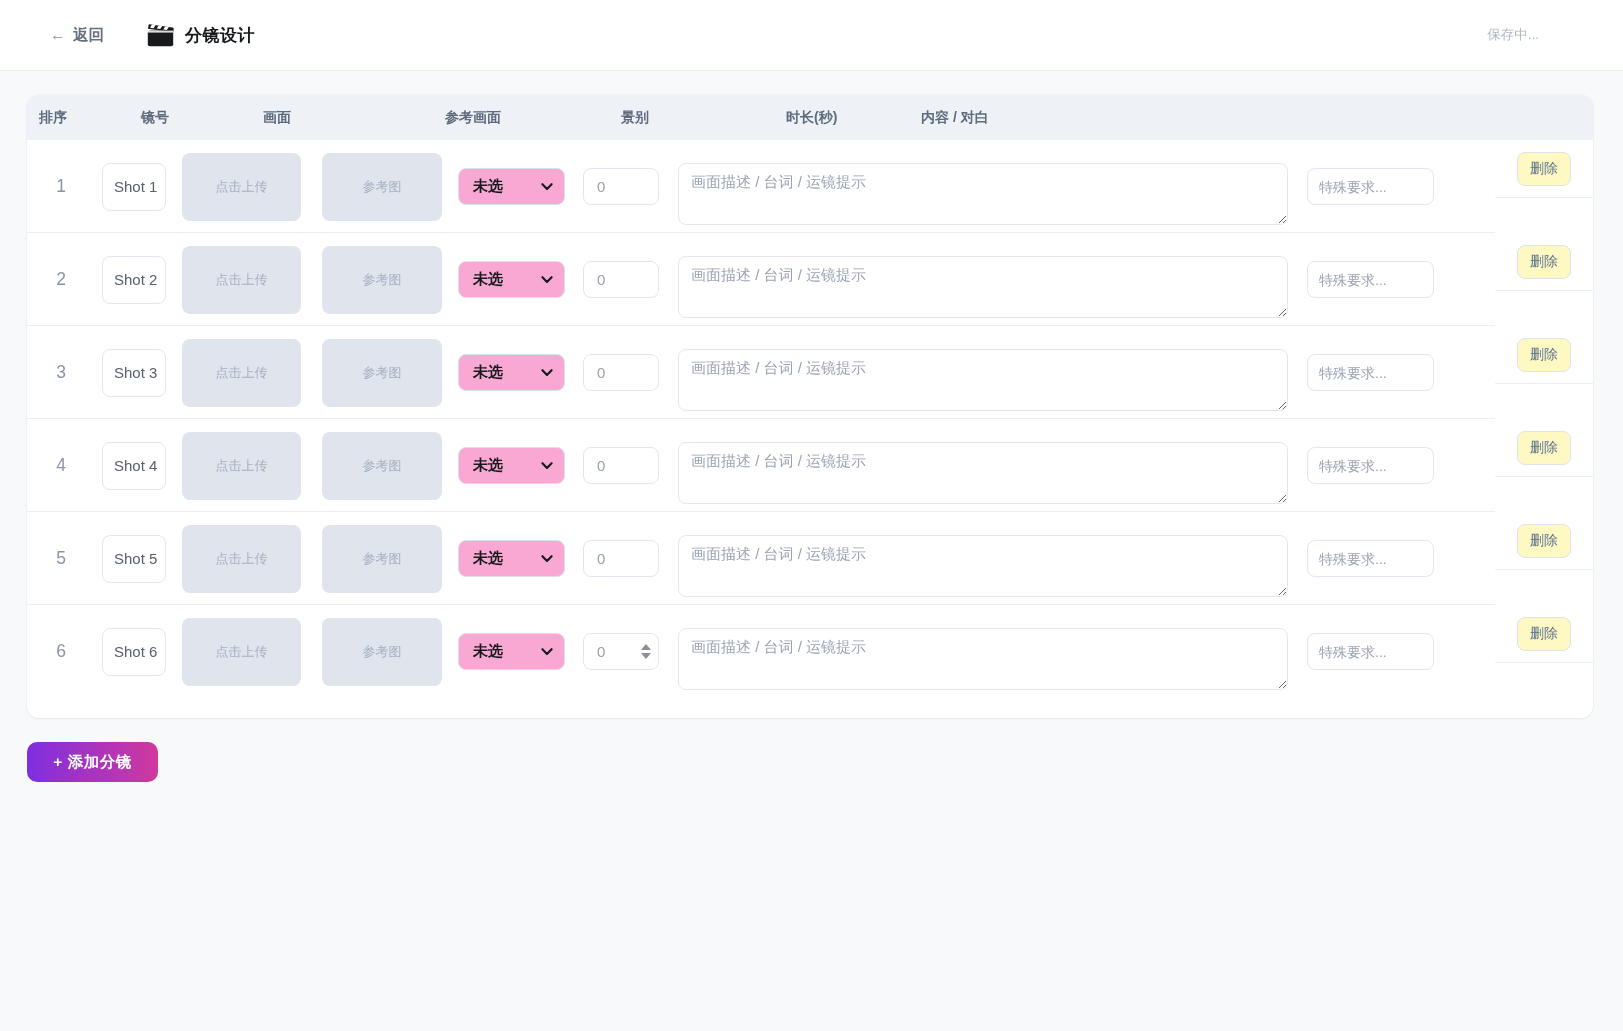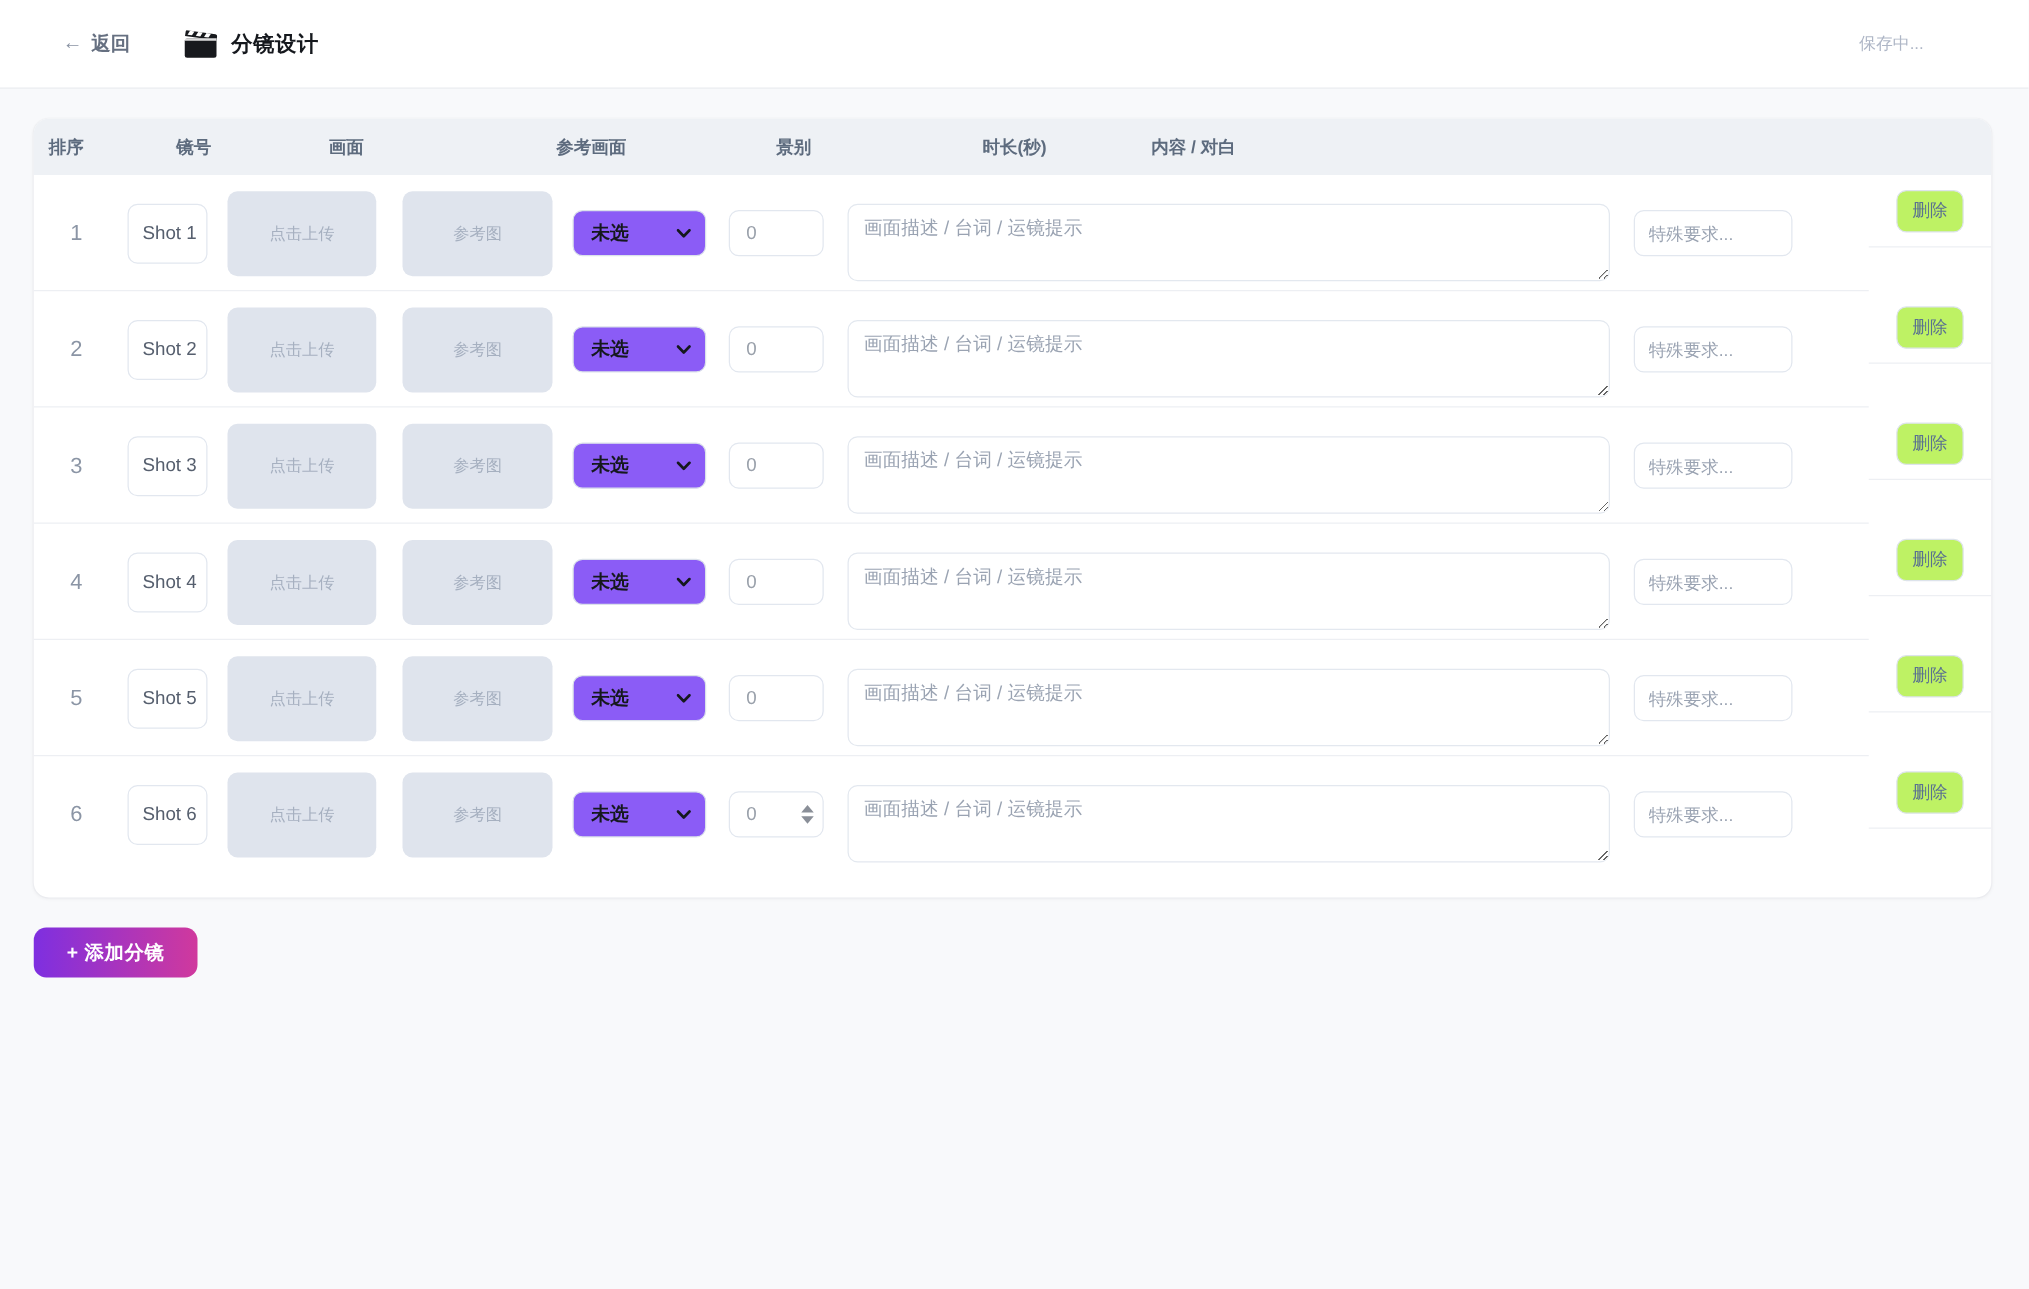--- a/index.html
+++ b/index.html
@@ -52,21 +52,21 @@
     padding:0 4px 0 11px; font-size:15px; color:#565f6e;
   }
   .upload-box {
     width:119px; height:68px; margin-left:5px; background:#dfe4ed; border-radius:8px;
     display:flex; align-items:center; justify-content:center;
     color:#a6b0c0; font-size:13px; cursor:pointer; user-select:none;
   }
   .upload-box.ref { width:120px; margin-left:3px; }
   .select {
     width:107px; height:37px; margin-left:3px; border:1px solid #dbe1ea; border-radius:8px;
-    background:#8b5cf6; display:flex; align-items:center; justify-content:space-between;
+    background:#f9a8d4; display:flex; align-items:center; justify-content:space-between;
     padding:0 11px 0 14px; cursor:pointer;
   }
   .select-value { font-size:15px; color:#15181d; font-weight:600; }
   .num-wrap { position:relative; width:76px; margin-left:3px; }
   .num-input {
     width:76px; height:37px; border:1px solid #e2e7ef; border-radius:8px;
     padding:0 22px 0 13px; font-size:15px; color:#9aa1ab;
   }
   .spinner {
     position:absolute; right:5px; top:50%; transform:translateY(-50%);
@@ -83,21 +83,21 @@
     width:127px; height:37px; margin-left:15px; border:1px solid #e2e7ef; border-radius:8px;
     padding:0 11px; font-size:14px; color:#374151;
   }
   input::placeholder, textarea::placeholder { color:#9aa3b2; opacity:1; }
 
   .cell.c9 {
     align-self:start; height:58px; margin-left:40px; border-bottom:1px solid #edeff3;
     display:flex; align-items:center; justify-content:center;
   }
   .del-btn {
-    font-family:inherit; background:#bef264; border:1px solid #dde3eb; border-radius:8px;
+    font-family:inherit; background:#fef9c3; border:1px solid #dde3eb; border-radius:8px;
     padding:7px 12px; font-size:14px; color:#5a7190; cursor:pointer;
   }
 
   
   .add-btn {
     font-family:inherit; margin:24px 0 0 0; width:131px; height:40px; border:none; border-radius:10px;
     background:linear-gradient(90deg, var(--accent-start,#7e2fe0) 0%, var(--accent-end,#d0399d) 100%);
     color:#ffffff; font-size:15.5px; font-weight:700; cursor:pointer; letter-spacing:.5px;
   }
 </style>

